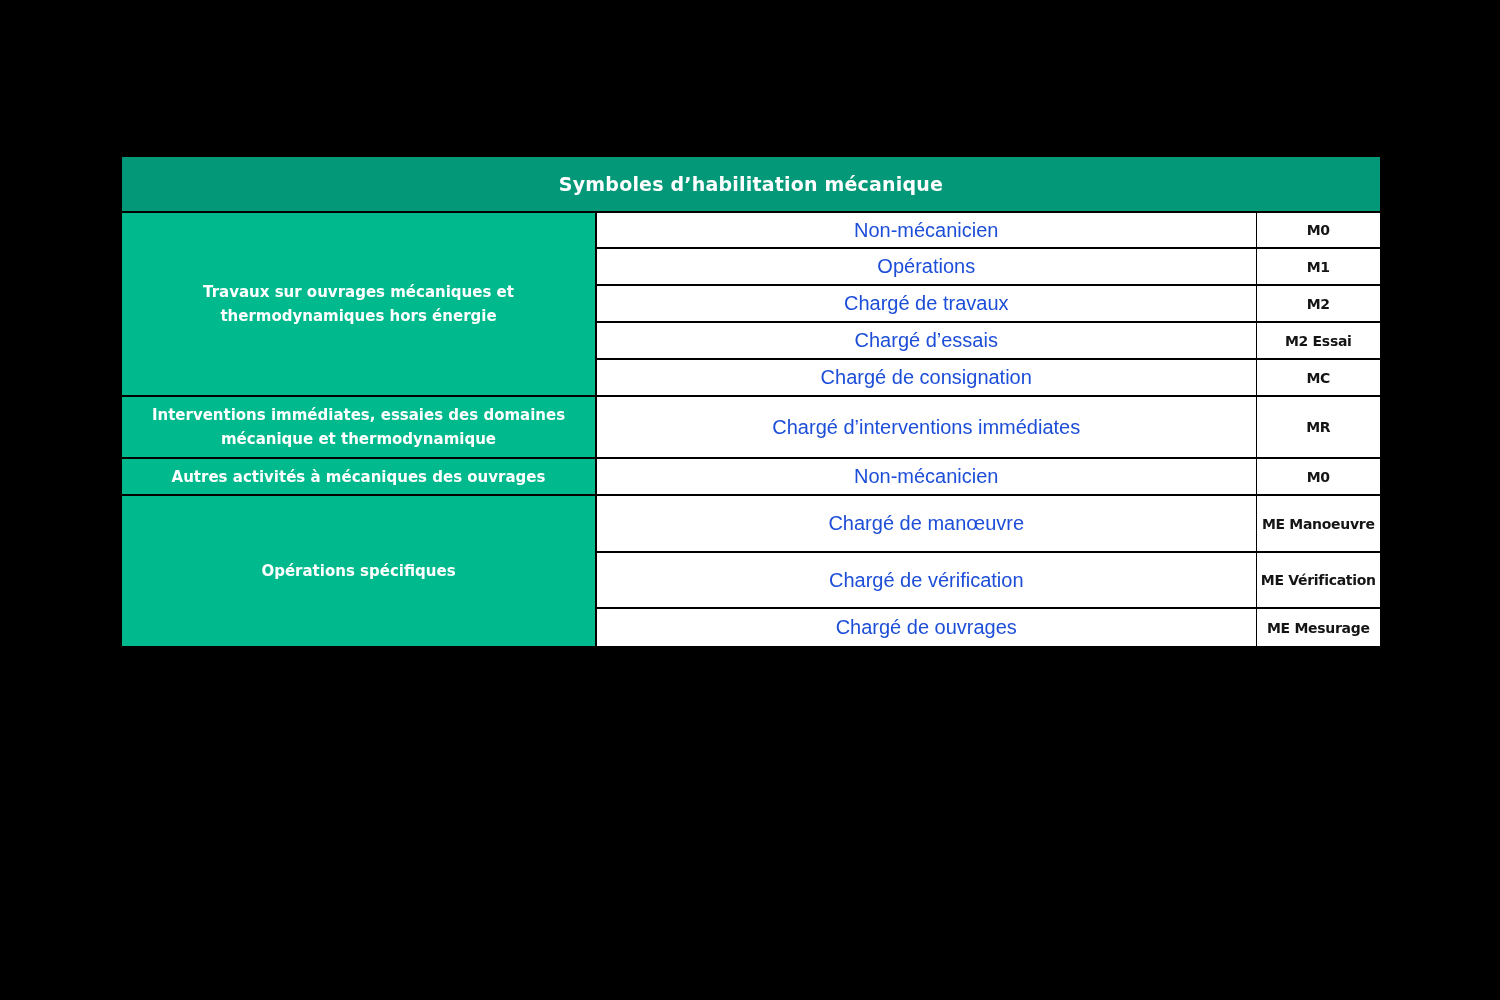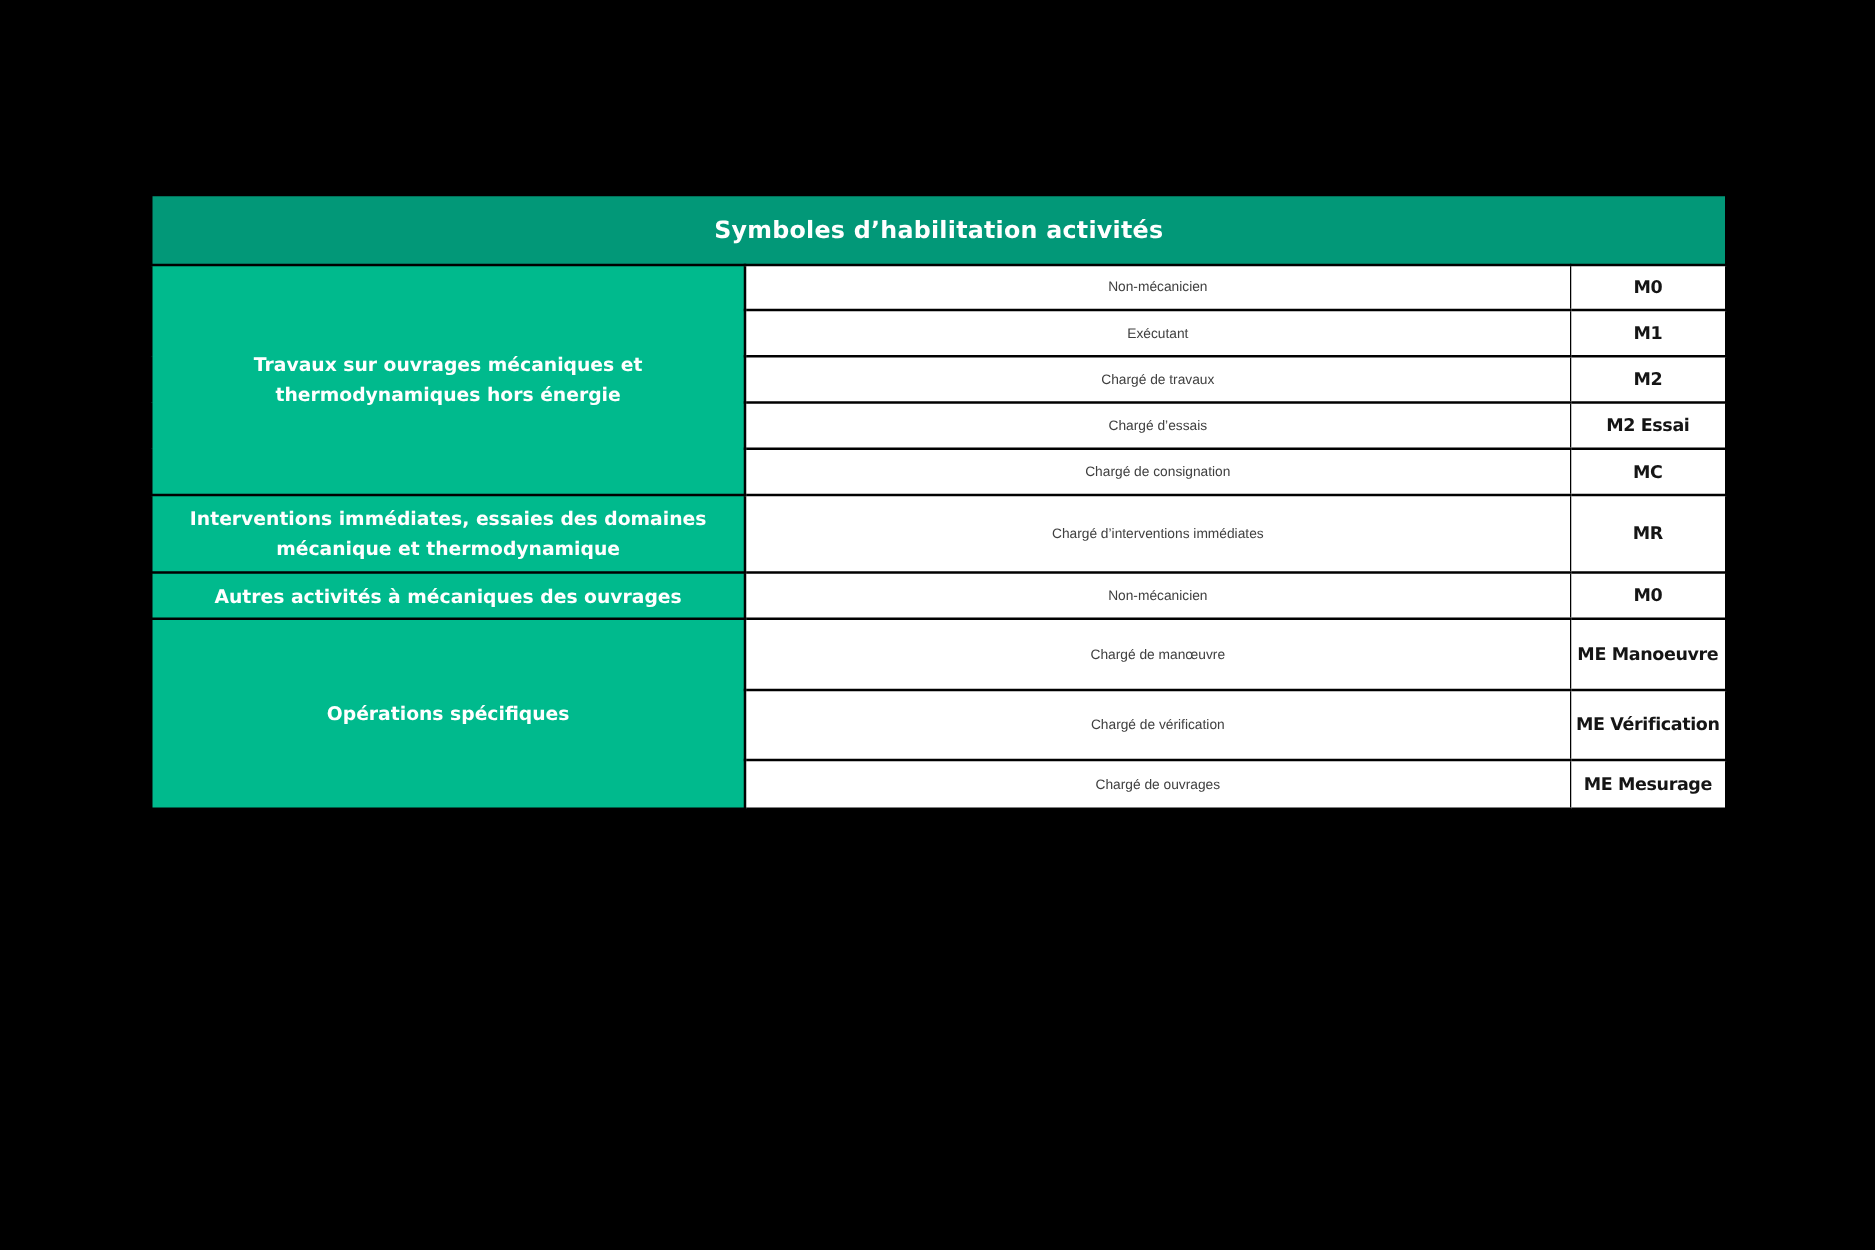--- a/index.html
+++ b/index.html
@@ -51,24 +51,24 @@
     color: #ffffff;
     font-family: "DejaVu Sans", sans-serif;
     font-weight: bold;
     font-size: 15px;
     line-height: 1.6;
     padding: 0 27px;
     margin-top: 26px;
   }
   td.role-cell {
     background: #ffffff;
-    color: #404040;
+    color: #1d4ed8;
     font-family: "Liberation Sans", sans-serif;
     font-weight: 400;
-    font-size: 11px;
+    font-size: 20px;
     border-right-width: 1px;
     padding: 0 10px;
   }
   td.sym-cell {
     background: #ffffff;
     color: #151515;
     font-family: "DejaVu Sans", sans-serif;
     font-weight: bold;
     font-size: 14px;
     letter-spacing: -0.3px;
@@ -92,31 +92,31 @@
 
 <div class="stage">
   <table class="hab-table">
     <colgroup>
       <col style="width:475px">
       <col style="width:660px">
       <col style="width:125px">
     </colgroup>
     <thead>
       <tr>
-        <th class="title-cell" colspan="3">Symboles d’habilitation activités</th>
+        <th class="title-cell" colspan="3">Symboles d’habilitation mécanique</th>
       </tr>
     </thead>
     <tbody>
       <tr>
         <td class="cat-cell" rowspan="5">Travaux sur ouvrages mécaniques et thermodynamiques hors énergie</td>
         <td class="role-cell">Non-mécanicien</td>
         <td class="sym-cell">M0</td>
       </tr>
       <tr>
-        <td class="role-cell">Exécutant</td>
+        <td class="role-cell">Opérations</td>
         <td class="sym-cell">M1</td>
       </tr>
       <tr>
         <td class="role-cell">Chargé de travaux</td>
         <td class="sym-cell">M2</td>
       </tr>
       <tr>
         <td class="role-cell">Chargé d’essais</td>
         <td class="sym-cell">M2 Essai</td>
       </tr>

